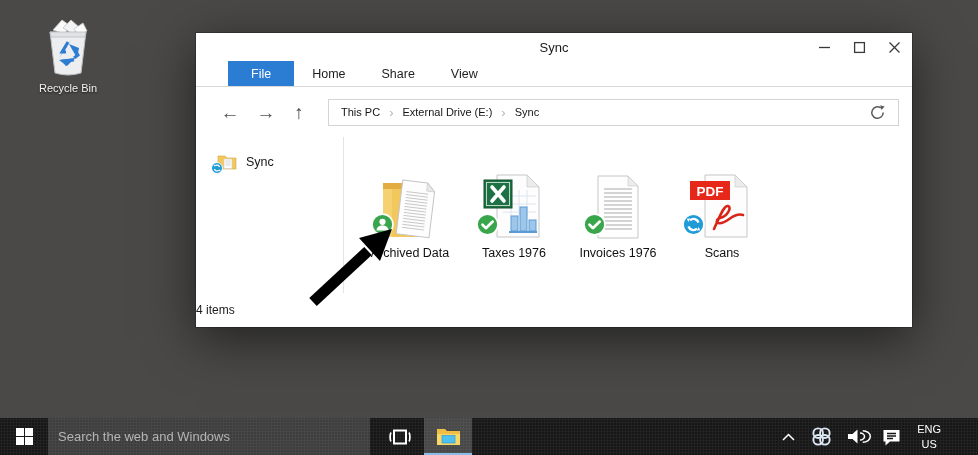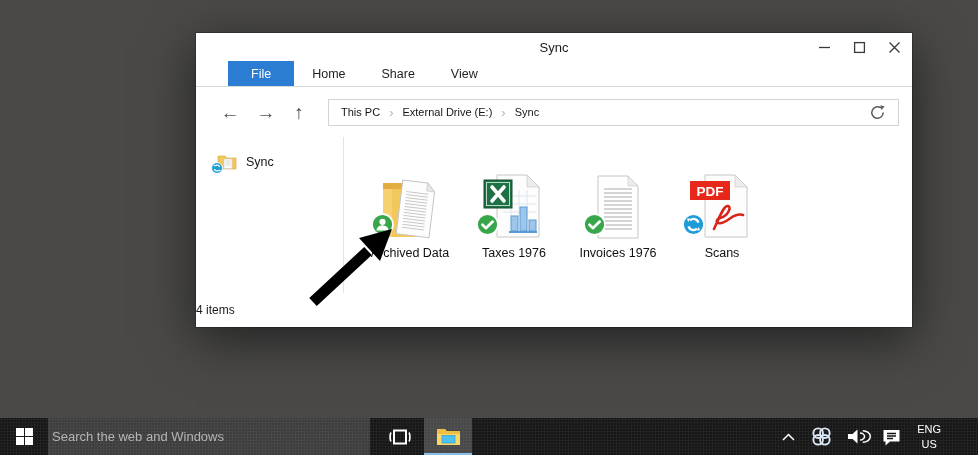--- a/index.html
+++ b/index.html
@@ -48,35 +48,49 @@
 
   
   .annotation-arrow { position:absolute; left:300px; top:218px; z-index:40; pointer-events:none; }
 
   
   .taskbar { position:absolute; left:0; bottom:0; width:978px; height:37px; background:var(--taskbar-black,#161616);
              background-image:radial-gradient(rgba(255,255,255,.05) 1px, transparent 1.2px); background-size:3px 3px;
              display:flex; align-items:stretch; z-index:30; }
   .tb-btn { display:flex; align-items:center; justify-content:center; }
   .start-btn { width:48px; }
-  .search-box { width:322px; background:rgba(255,255,255,.17); display:flex; align-items:center; padding-left:4px; }
+  .search-box { width:322px; background:rgba(255,255,255,.17); display:flex; align-items:center; padding-left:10px; }
   .search-box input { background:transparent; border:none; outline:none; width:100%; font-size:13px; color:#dcdcdc; font-family:"Liberation Sans",sans-serif; }
   .search-box input::placeholder { color:#b5b5b5; opacity:1; }
   .taskview-btn { width:48px; margin-left:6px; }
   .explorer-btn { width:48px; background:rgba(255,255,255,.21); border-bottom:2px solid #8cbde6; }
   .tray { margin-left:auto; display:flex; align-items:center; padding-right:28px; }
   .tray-btn { display:flex; align-items:center; justify-content:center; height:100%; padding:0 7px; }
   .tray-lang { font-size:11px; color:#fff; line-height:1.3; text-align:center; padding:0 9px; }
   .tray-clock { font-size:11px; color:#fff; line-height:1.35; text-align:center; padding:0 4px 0 9px; }
 </style>
 </head>
 <body>
 
 <div class="desktop">
 
+  <div class="recycle-bin">
+    <span>
+      <svg width="54" height="62" viewBox="0 0 54 62">
+        <path d="M9 16 L14 57 Q27 61 40 57 L45 16 Z" fill="#eceef0" stroke="#b8bbbe" stroke-width="1"></path>
+        <path d="M12 14 l9 -10 7 5 -4 9 z" fill="#fafafa" stroke="#c9c9c9" stroke-width=".8"></path>
+        <path d="M22 12 l8 -8 8 7 -6 7 z" fill="#f2f3f4" stroke="#c4c4c4" stroke-width=".8"></path>
+        <path d="M33 13 l9 -6 4 8 -8 5 z" fill="#fbfbfb" stroke="#c9c9c9" stroke-width=".8"></path>
+        <path d="M9 16 h36 l-1 5 H10 z" fill="#e0e3e6" stroke="#b8bbbe" stroke-width=".8"></path>
+        <path d="M18 42 l12 -18 -6 10 z M18 44 l16 -2 -8 8 z M36 42 l-8 -14 10 4 z" fill="#2e7dd2"></path>
+        <path d="M27 26 l-6 10 h4 M33 44 l-10 1 3 4 M33 32 l4 7 -4 3" stroke="#2e7dd2" stroke-width="3" fill="none"></path>
+      </svg>
+    </span>
+    <span class="label">Recycle Bin</span>
+  </div>
 
   <div class="window">
 
     <div class="titlebar">
       <span class="title">Sync</span>
       <div class="win-controls">
         <span class="win-btn">
           <svg width="11" height="11">
               <path d="M0 5.5 h11" stroke="#3a3a3a" stroke-width="1.3"></path>
             </svg>

